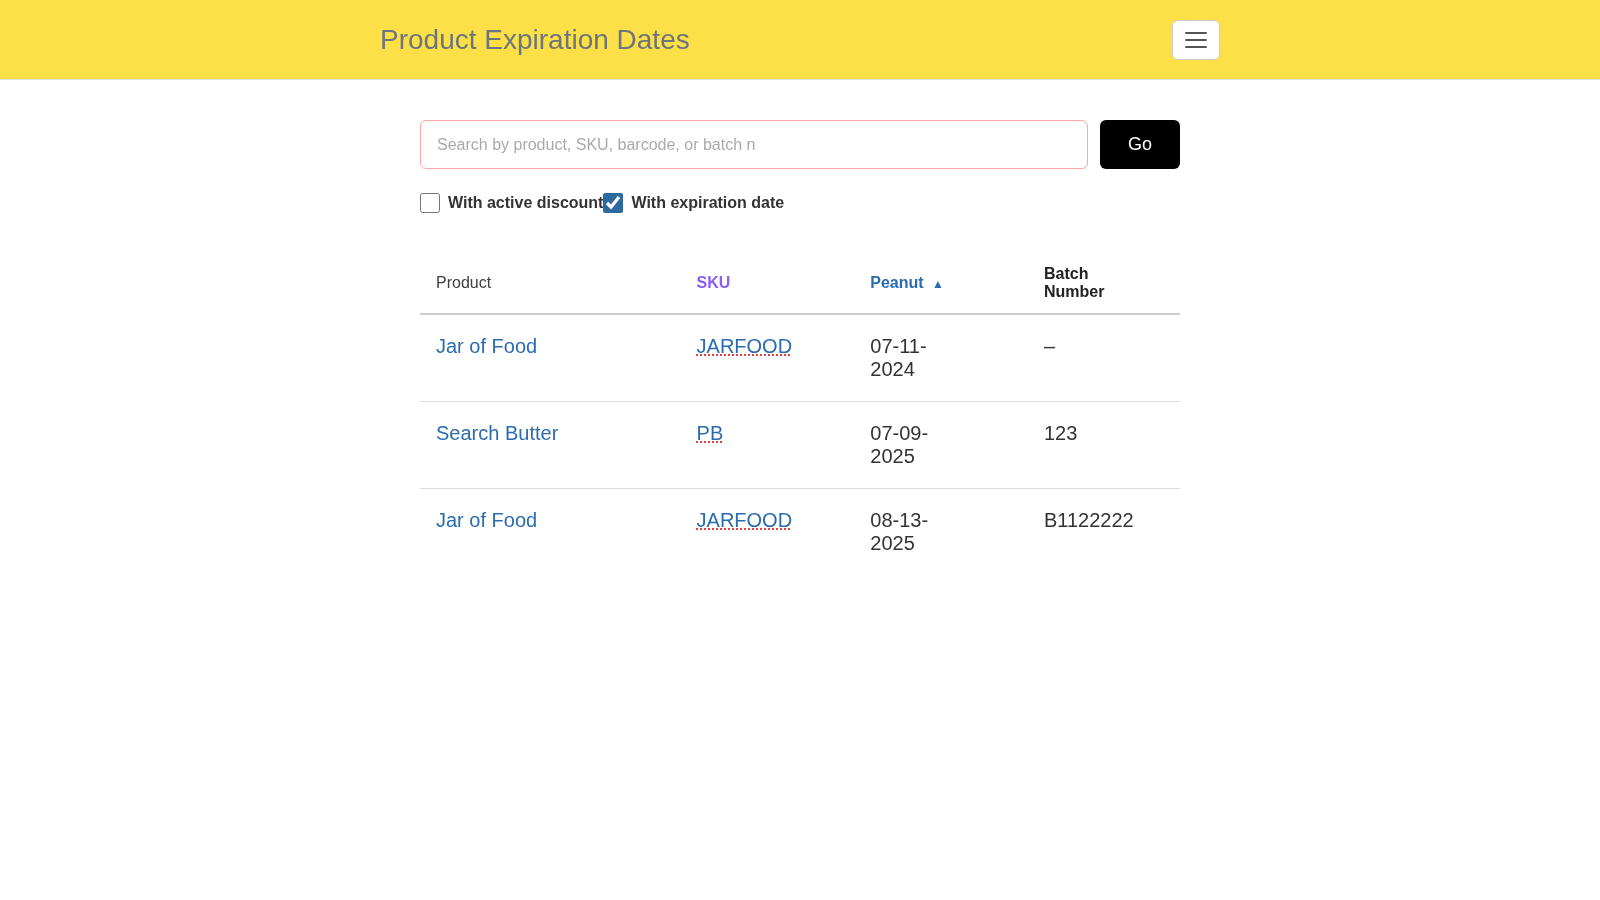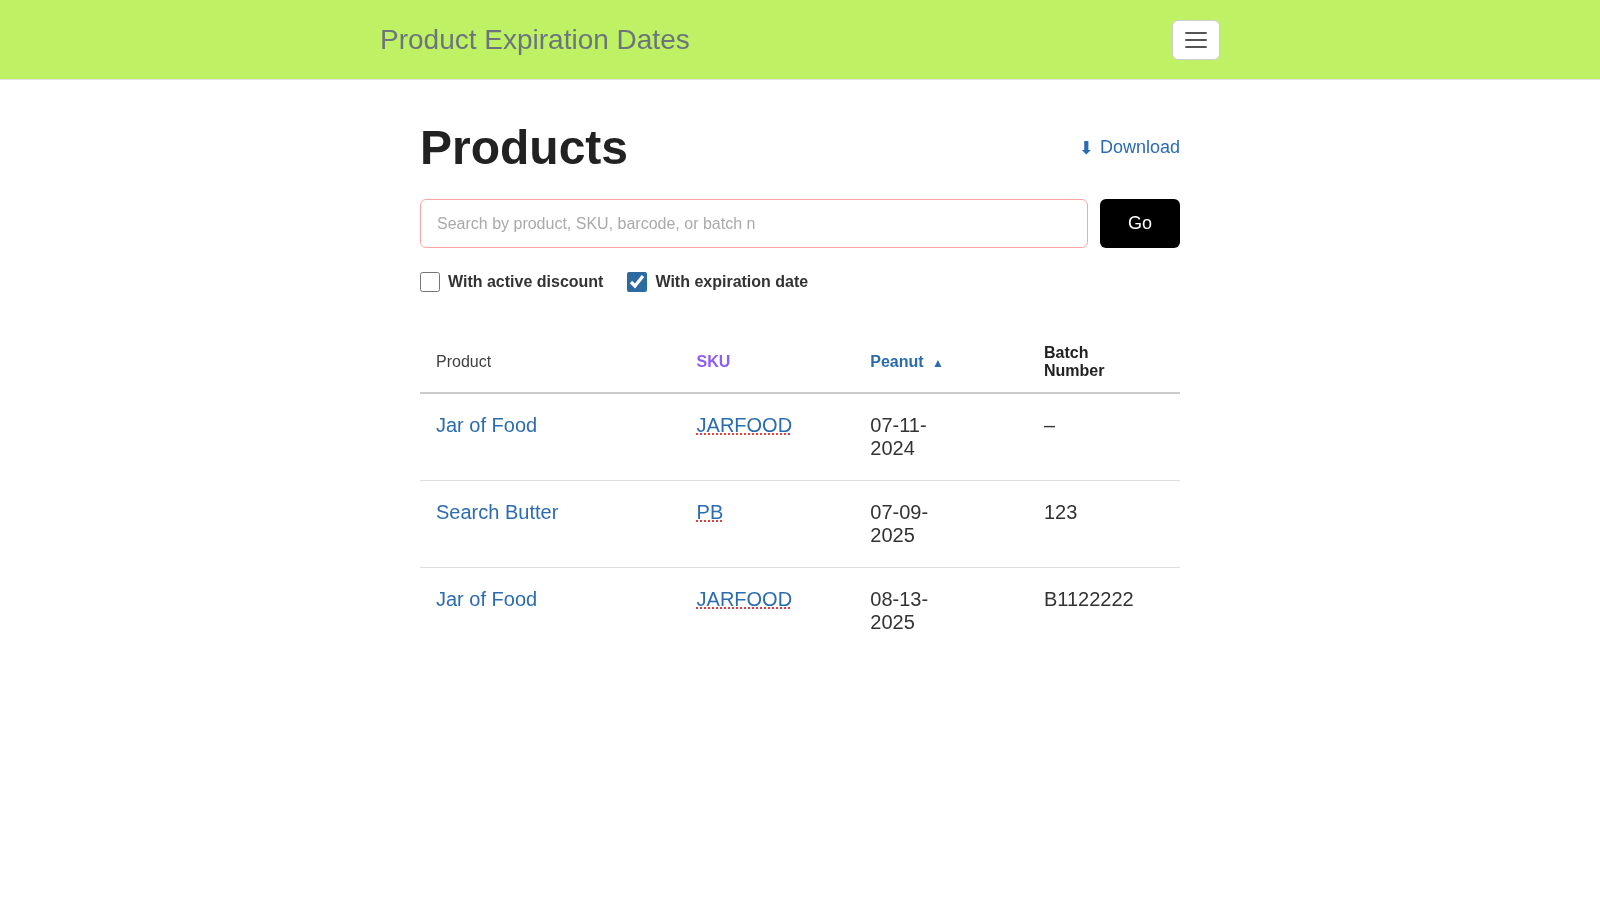--- a/index.html
+++ b/index.html
@@ -9,21 +9,21 @@
     }
 
     body {
       font-family: -apple-system, BlinkMacSystemFont, "Segoe UI", Helvetica, Arial, sans-serif;
       background: #ffffff;
       color: #333;
     }
 
     
     .navbar {
-      background: #bef264;
+      background: #fde047;
       border-bottom: 1px solid #e0e0e0;
       padding: 0 20px;
       height: 80px;
       display: flex;
       align-items: center;
       justify-content: space-between;
     }
 
     .navbar-title {
       font-size: 28px;
@@ -118,21 +118,20 @@
       font-weight: 500;
       border: none;
       border-radius: 6px;
       cursor: pointer;
     }
 
     
     .filter-row {
       display: flex;
       align-items: center;
-      gap: 24px;
       margin-bottom: 40px;
     }
 
     .filter-item {
       display: flex;
       align-items: center;
       gap: 8px;
       font-size: 16px;
       font-weight: 600;
     }
@@ -226,27 +225,20 @@
   <span class="navbar-title">Product Expiration Dates</span>
   <button class="navbar-toggle" title="Toggle navigation">
     <span></span>
     <span></span>
     <span></span>
   </button>
 </nav>
 
 <div class="main-content">
 
-  <div class="page-header">
-    <h1 class="page-title">Products</h1>
-    <a href="#" class="download-link">
-      <span class="download-icon">⬇</span>
-      <span>Download</span>
-    </a>
-  </div>
 
   <div class="search-row">
     <input type="text" class="search-input" placeholder="Search by product, SKU, barcode, or batch n" style="">
     <button class="go-button">Go</button>
   </div>
 
   <div class="filter-row">
     <label class="filter-item">
       <input type="checkbox" style="">
       <span>With active discount</span>

